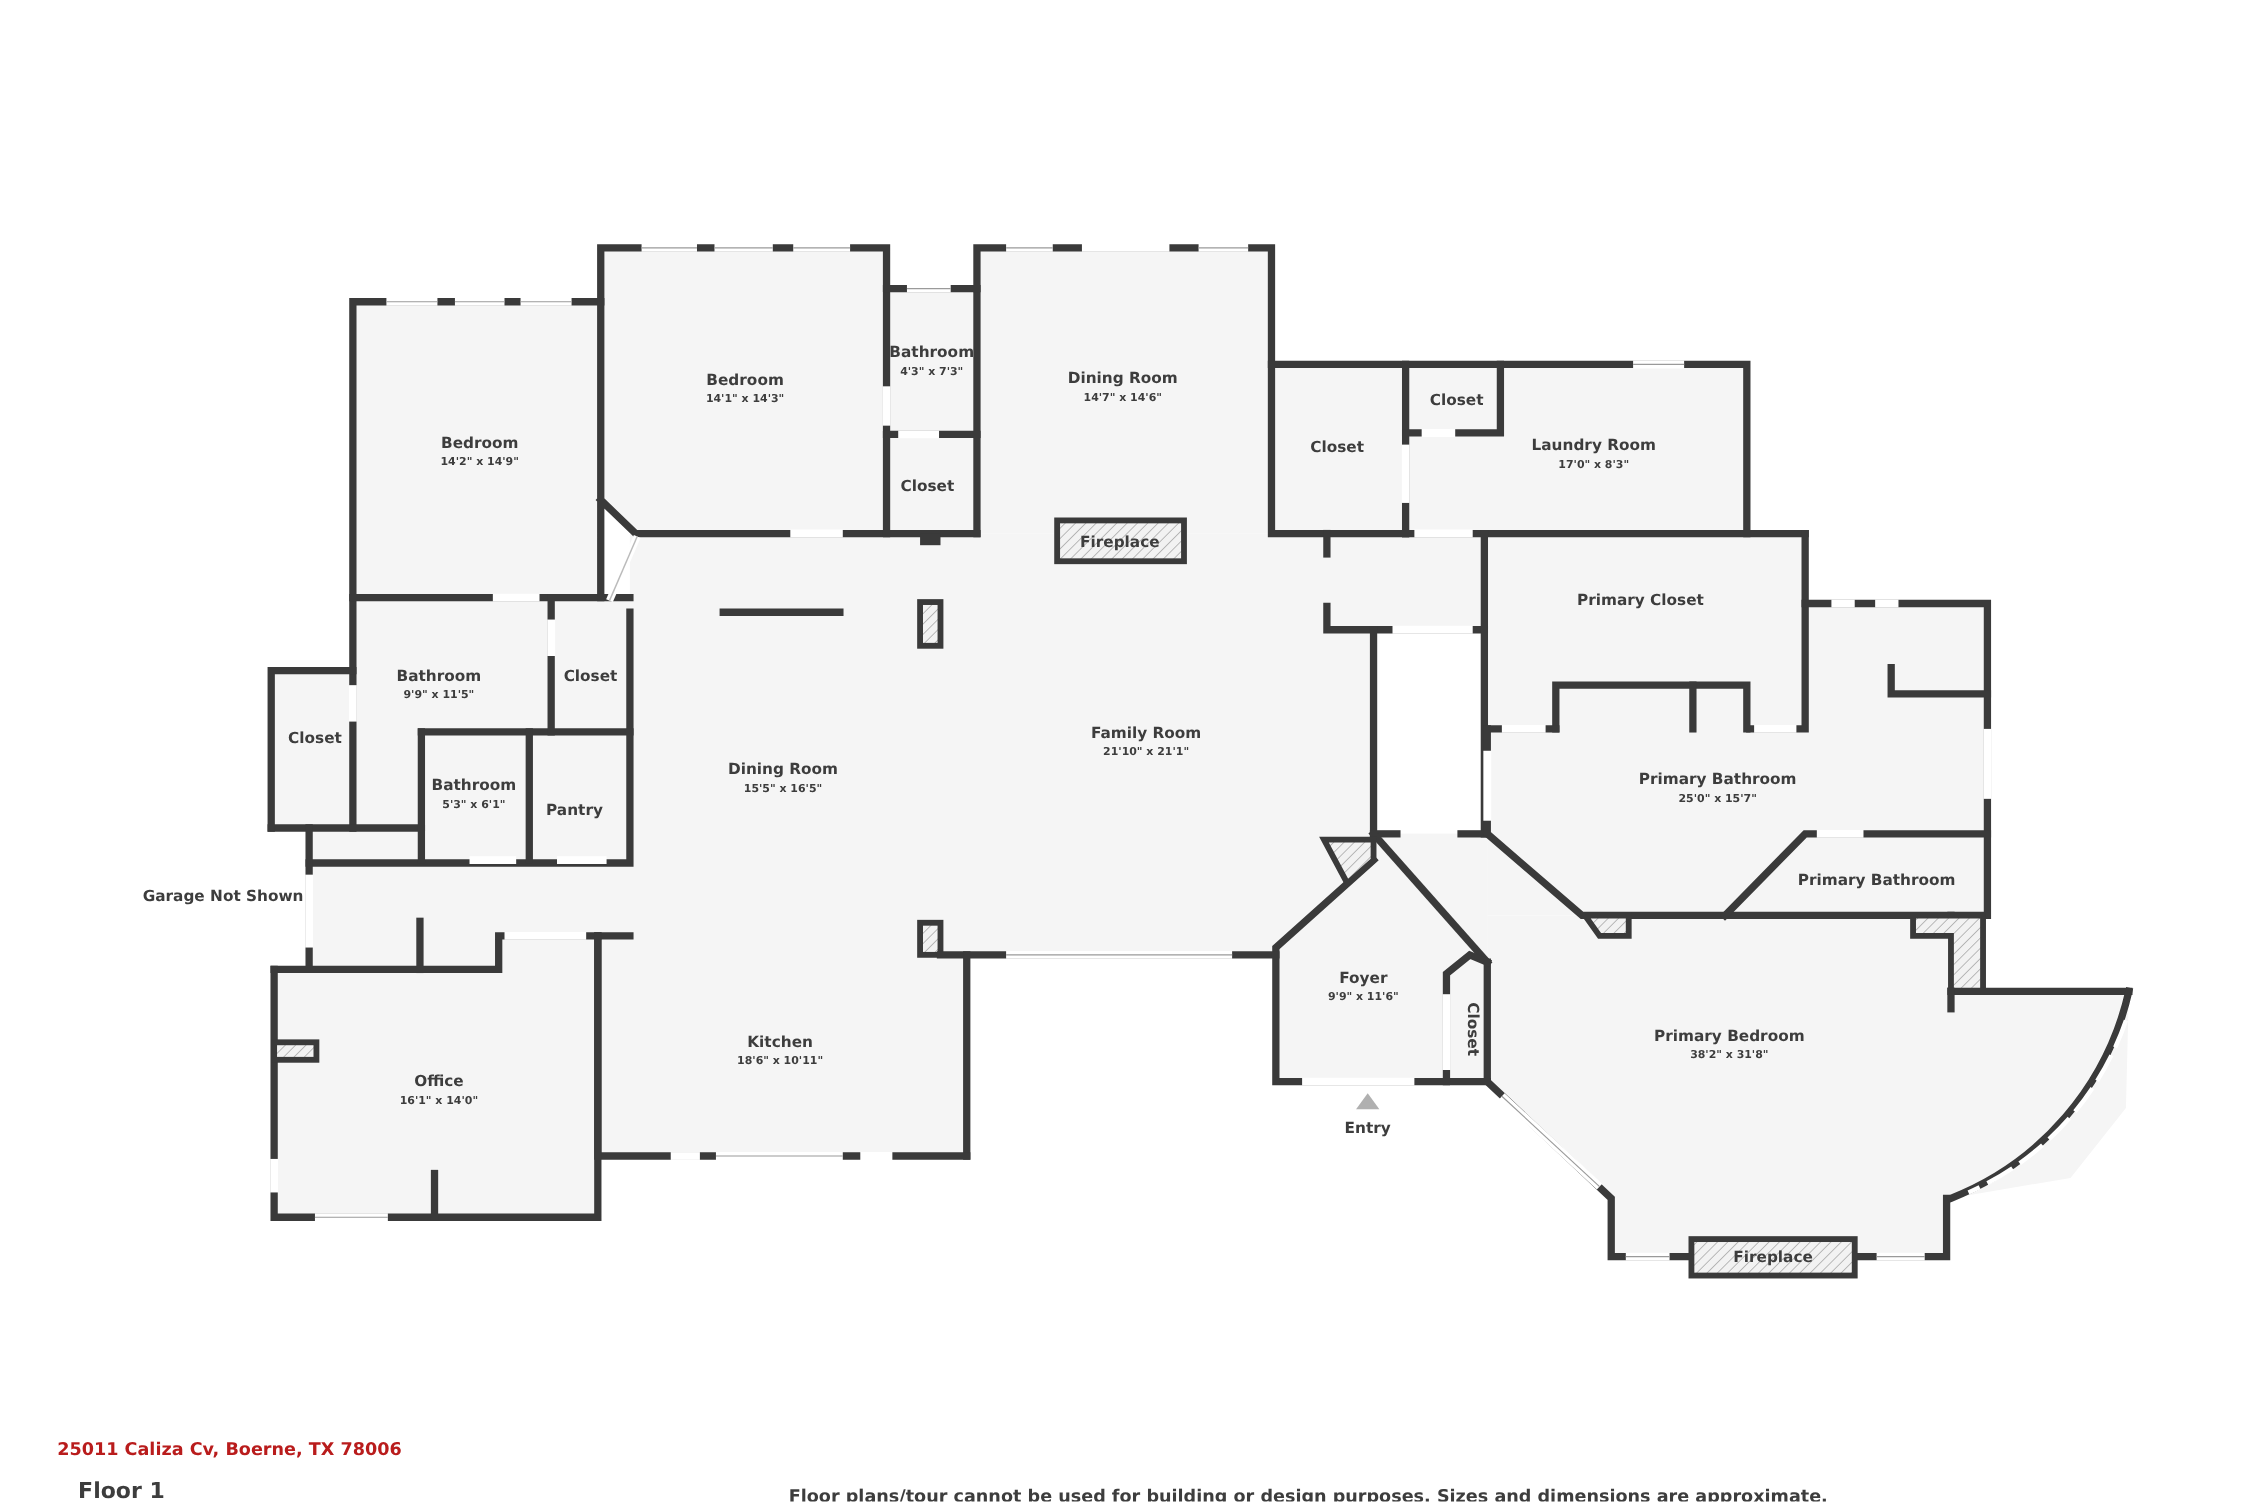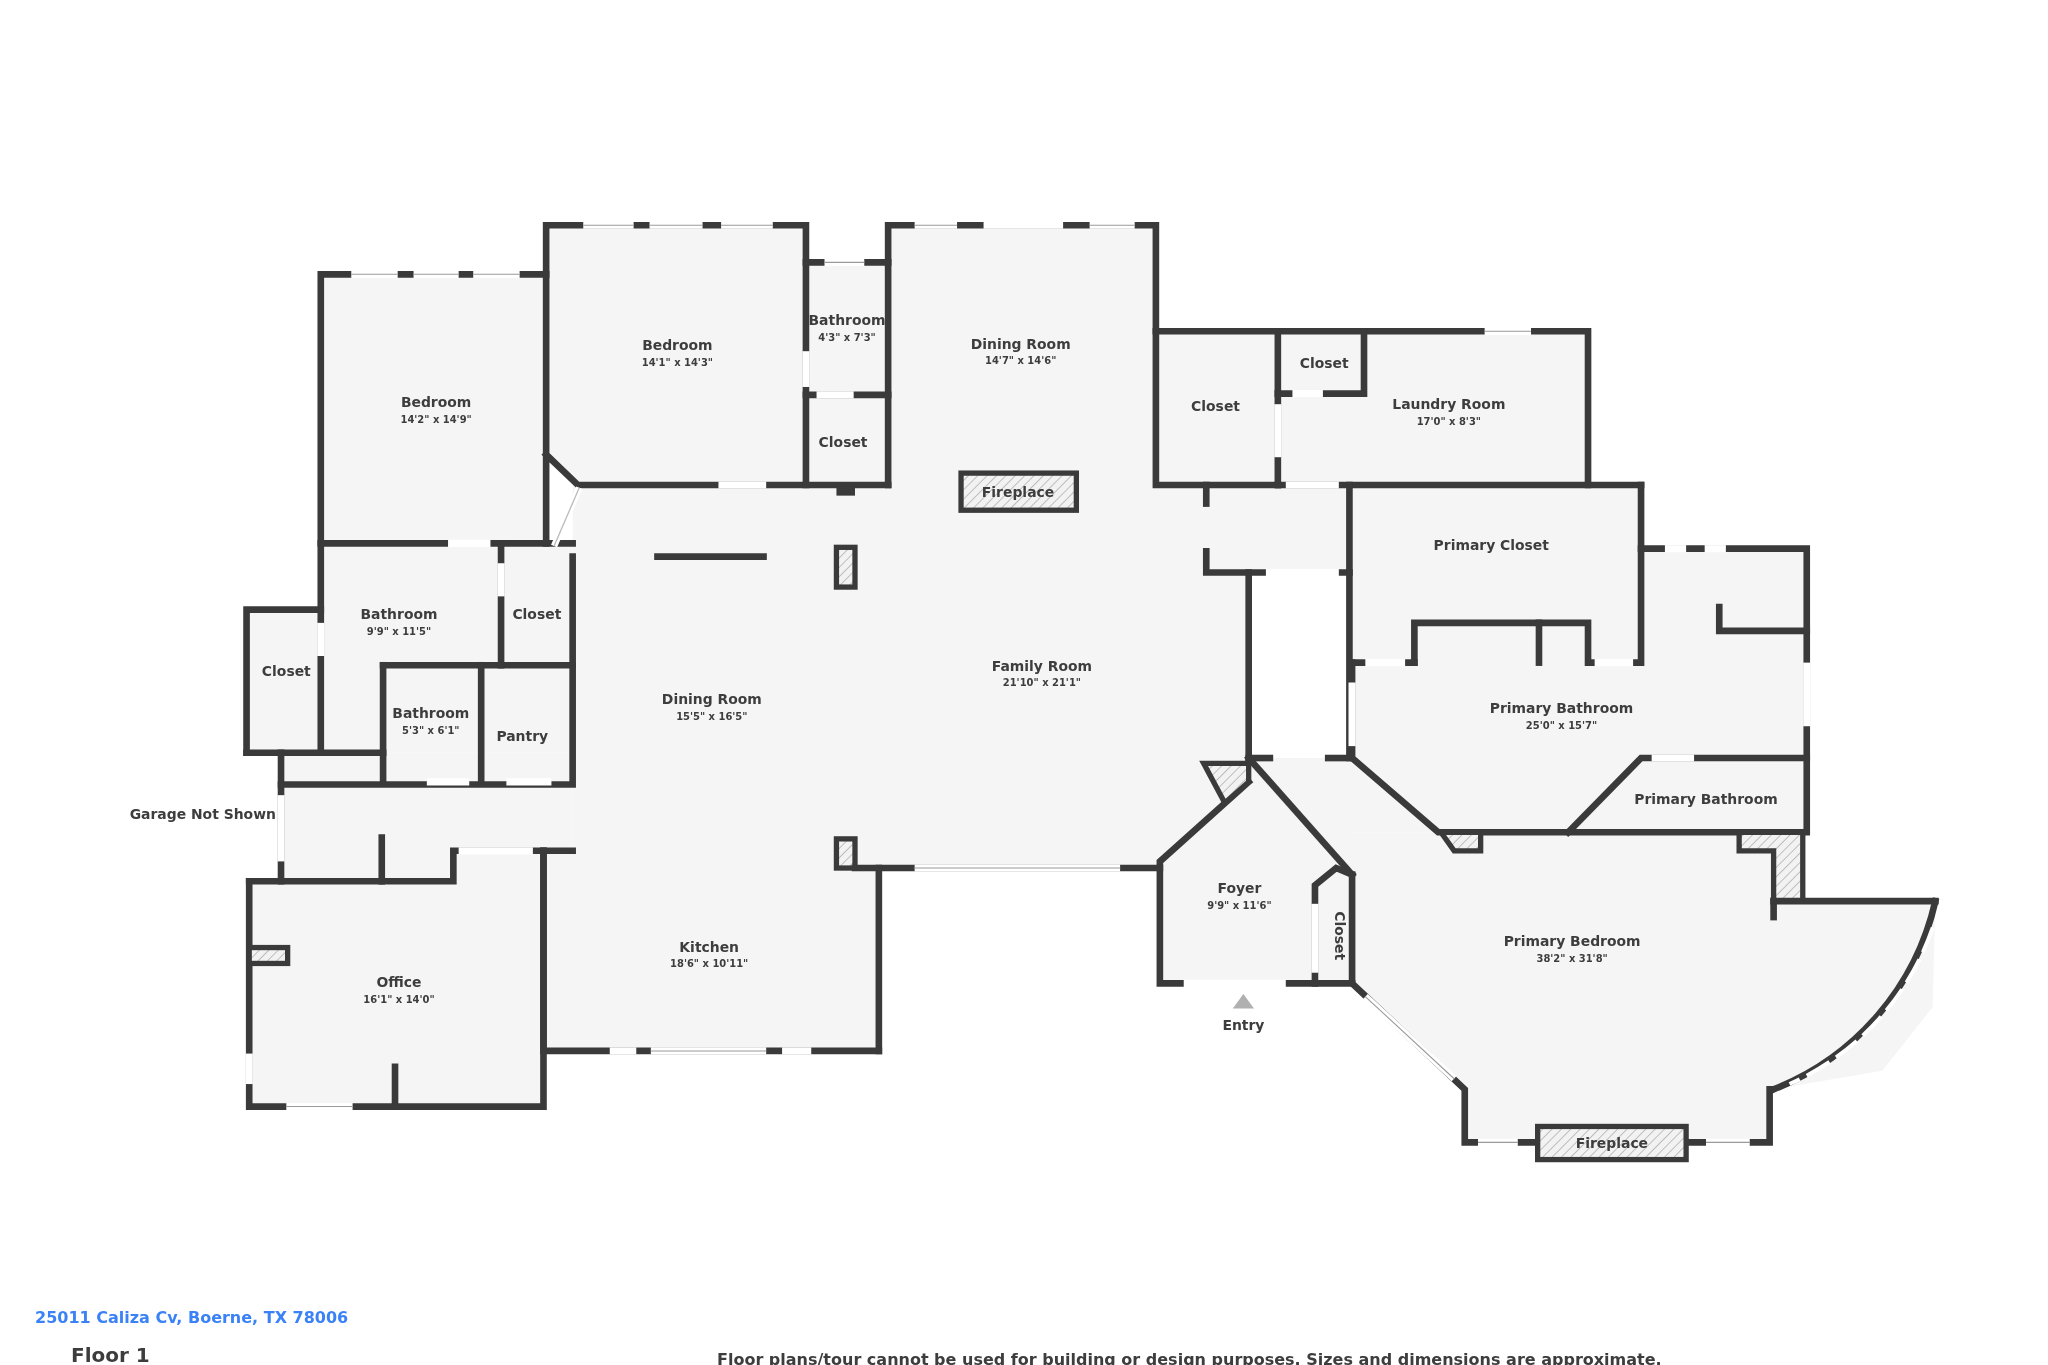--- a/index.html
+++ b/index.html
@@ -8,21 +8,21 @@
   #plan { position: absolute; left: 0; top: 0; width: 2048px; height: 1365px; }
   .floor { fill: #f5f5f5; stroke: none; }
   .wall { stroke: #3a3a3a; stroke-width: 5; fill: none; stroke-linecap: square; stroke-linejoin: miter; }
   .door { stroke: #ffffff; stroke-width: 5.4; }
   .win { stroke: #ffffff; stroke-width: 5.4; }
   .winline { stroke: #9a9a9a; stroke-width: 0.8; }
   .hatch { fill: url(#hatch); stroke: #3a3a3a; stroke-width: 4; }
   .room-name { font-family: "DejaVu Sans", sans-serif; font-size: 10.5px; font-weight: bold; fill: #3d3d3d; text-anchor: middle; }
   .room-dim { font-family: "DejaVu Sans", sans-serif; font-size: 7.5px; font-weight: bold; fill: #3d3d3d; text-anchor: middle; }
   .label { font-family: "DejaVu Sans", sans-serif; font-size: 10.5px; font-weight: bold; fill: #3d3d3d; text-anchor: middle; }
-  .footer-address { position: absolute; left: 35px; top: 1308px; font-size: 16px; font-weight: bold; color: #3b82f6; }
+  .footer-address { position: absolute; left: 52px; top: 1308px; font-size: 16px; font-weight: bold; color: #b91c1c; }
   .footer-floor { position: absolute; left: 35px; top: 1343px; font-size: 20px; font-weight: bold; color: #3d3d3d; margin-left: 36px; }
   .footer-disclaimer { position: absolute; left: 717px; top: 1350px; font-size: 16px; font-weight: bold; color: #3d3d3d; }
 </style>
 </head>
 <body>
 
 <svg id="plan" viewBox="0 0 1545 1030" preserveAspectRatio="none" xmlns="http://www.w3.org/2000/svg">
   <defs>
     <pattern id="hatch" width="5" height="5" patternUnits="userSpaceOnUse" patternTransform="rotate(45)">
       <rect width="5" height="5" fill="#f2f2f2"></rect>

